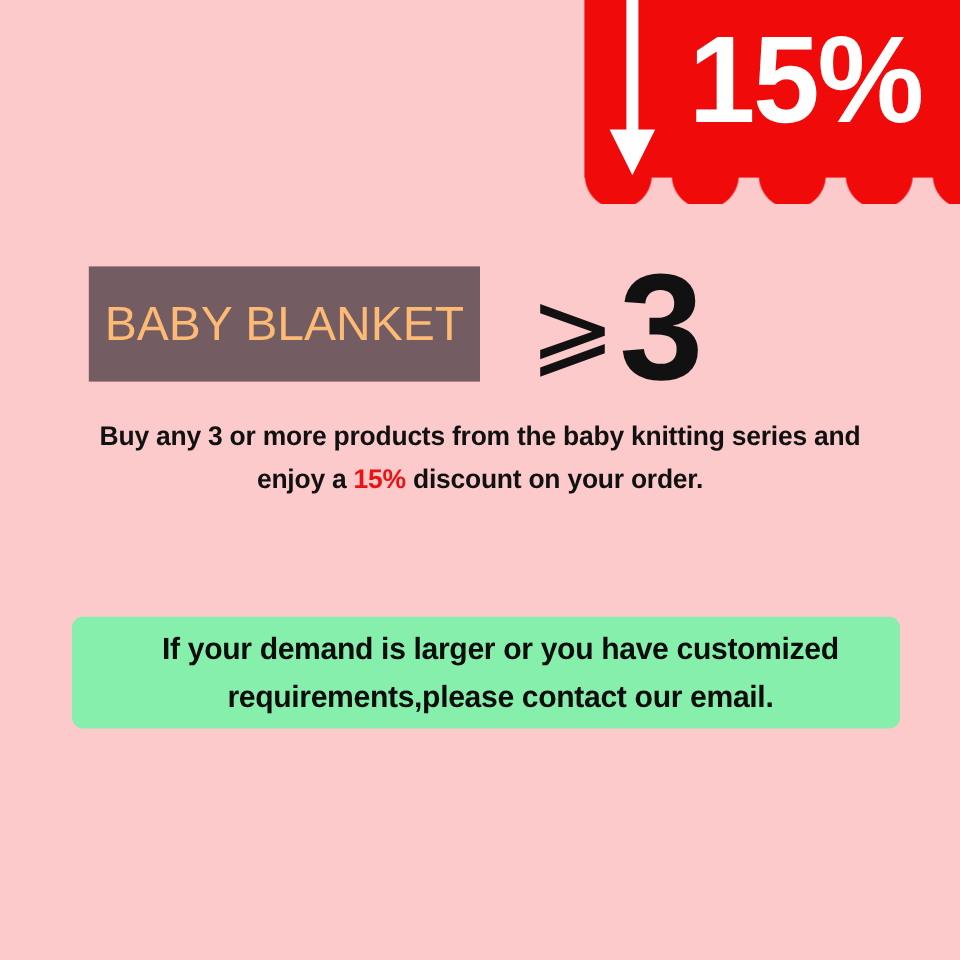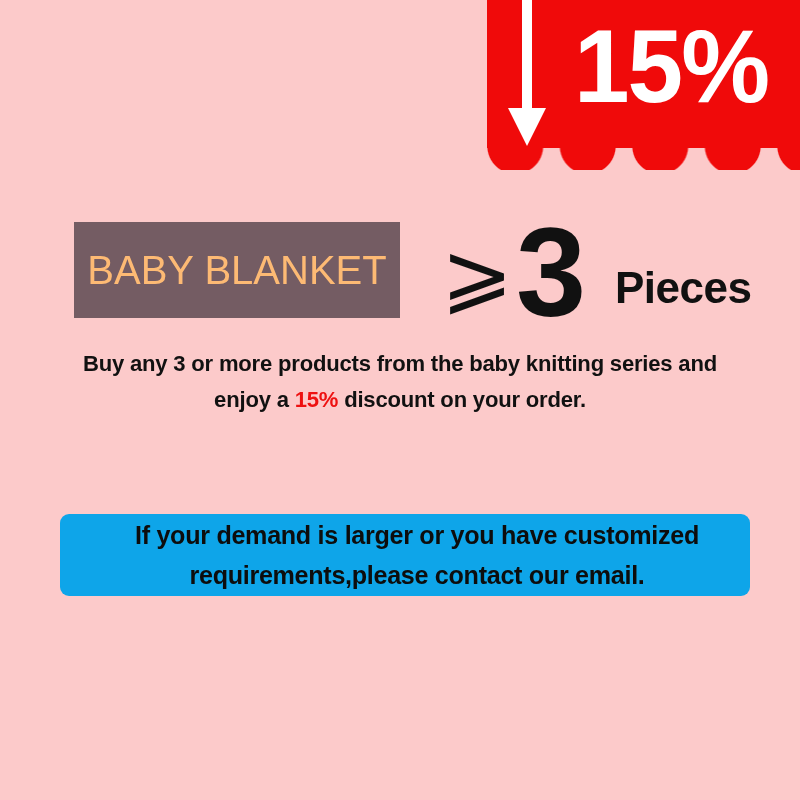--- a/index.html
+++ b/index.html
@@ -179,22 +179,22 @@
   #promo-description .highlight {
     color: #ee1111;
   }
 
   
   #contact-box {
     position: absolute;
     left: 60px;
     top: 514px;
     width: 690px;
-    height: 82px;
-    background: #0ea5e9;
+    height: 93px;
+    background: #86efac;
     border-radius: 9px;
     display: flex;
     align-items: center;
     justify-content: center;
     padding-left: 24px;
   }
   #contact-message {
     width: 660px;
     text-align: center;
     color: #0d0d0d;
@@ -221,21 +221,20 @@
   <div id="discount-percent">15%</div>
 </div>
 
 <div id="product-label-box">
   <span id="product-label-text">BABY BLANKET</span>
 </div>
 
 <div id="quantity-row">
   <span id="greater-equal-icon">⩾</span>
   <span id="quantity-number">3</span>
-  <span id="quantity-unit">Pieces</span>
 </div>
 
 <div id="promo-description">
   <span>Buy any 3 or more products from the baby knitting series and</span><br>
   <span>enjoy a </span><span class="highlight">15%</span><span> discount on your order.</span>
 </div>
 
 <div id="contact-box">
   <div id="contact-message">
     <span>If your demand is larger or you have customized</span><br>

